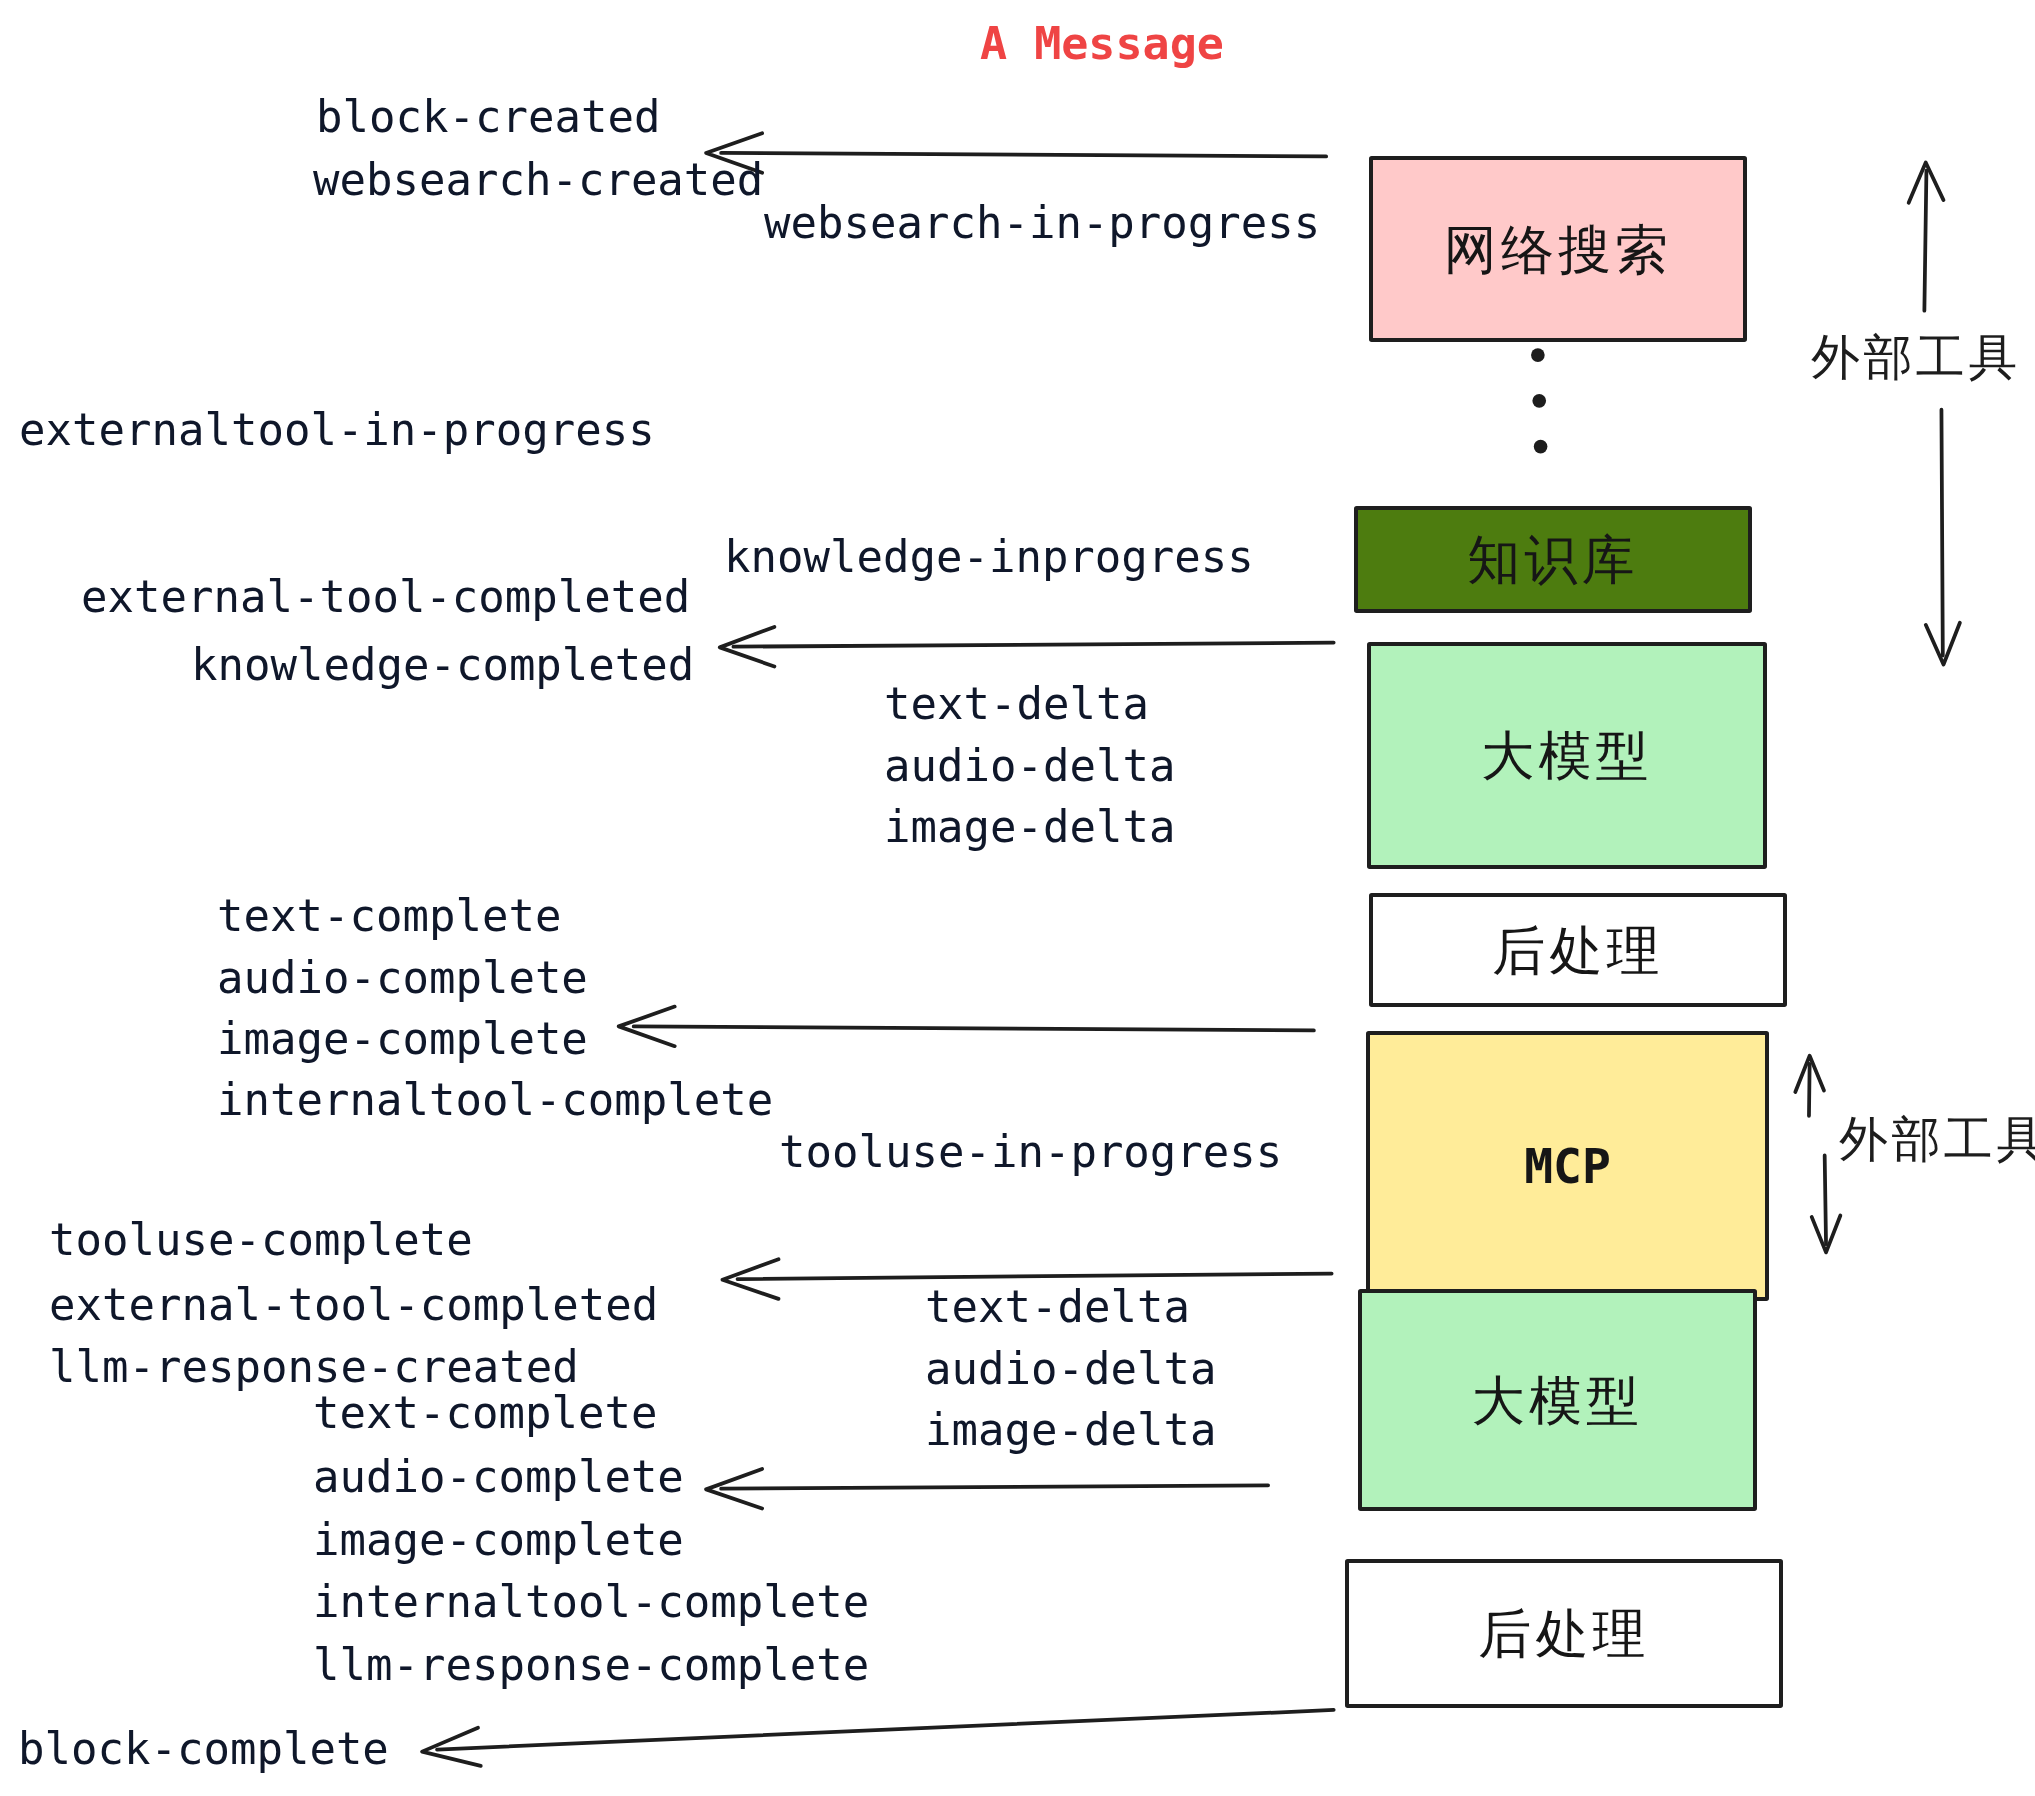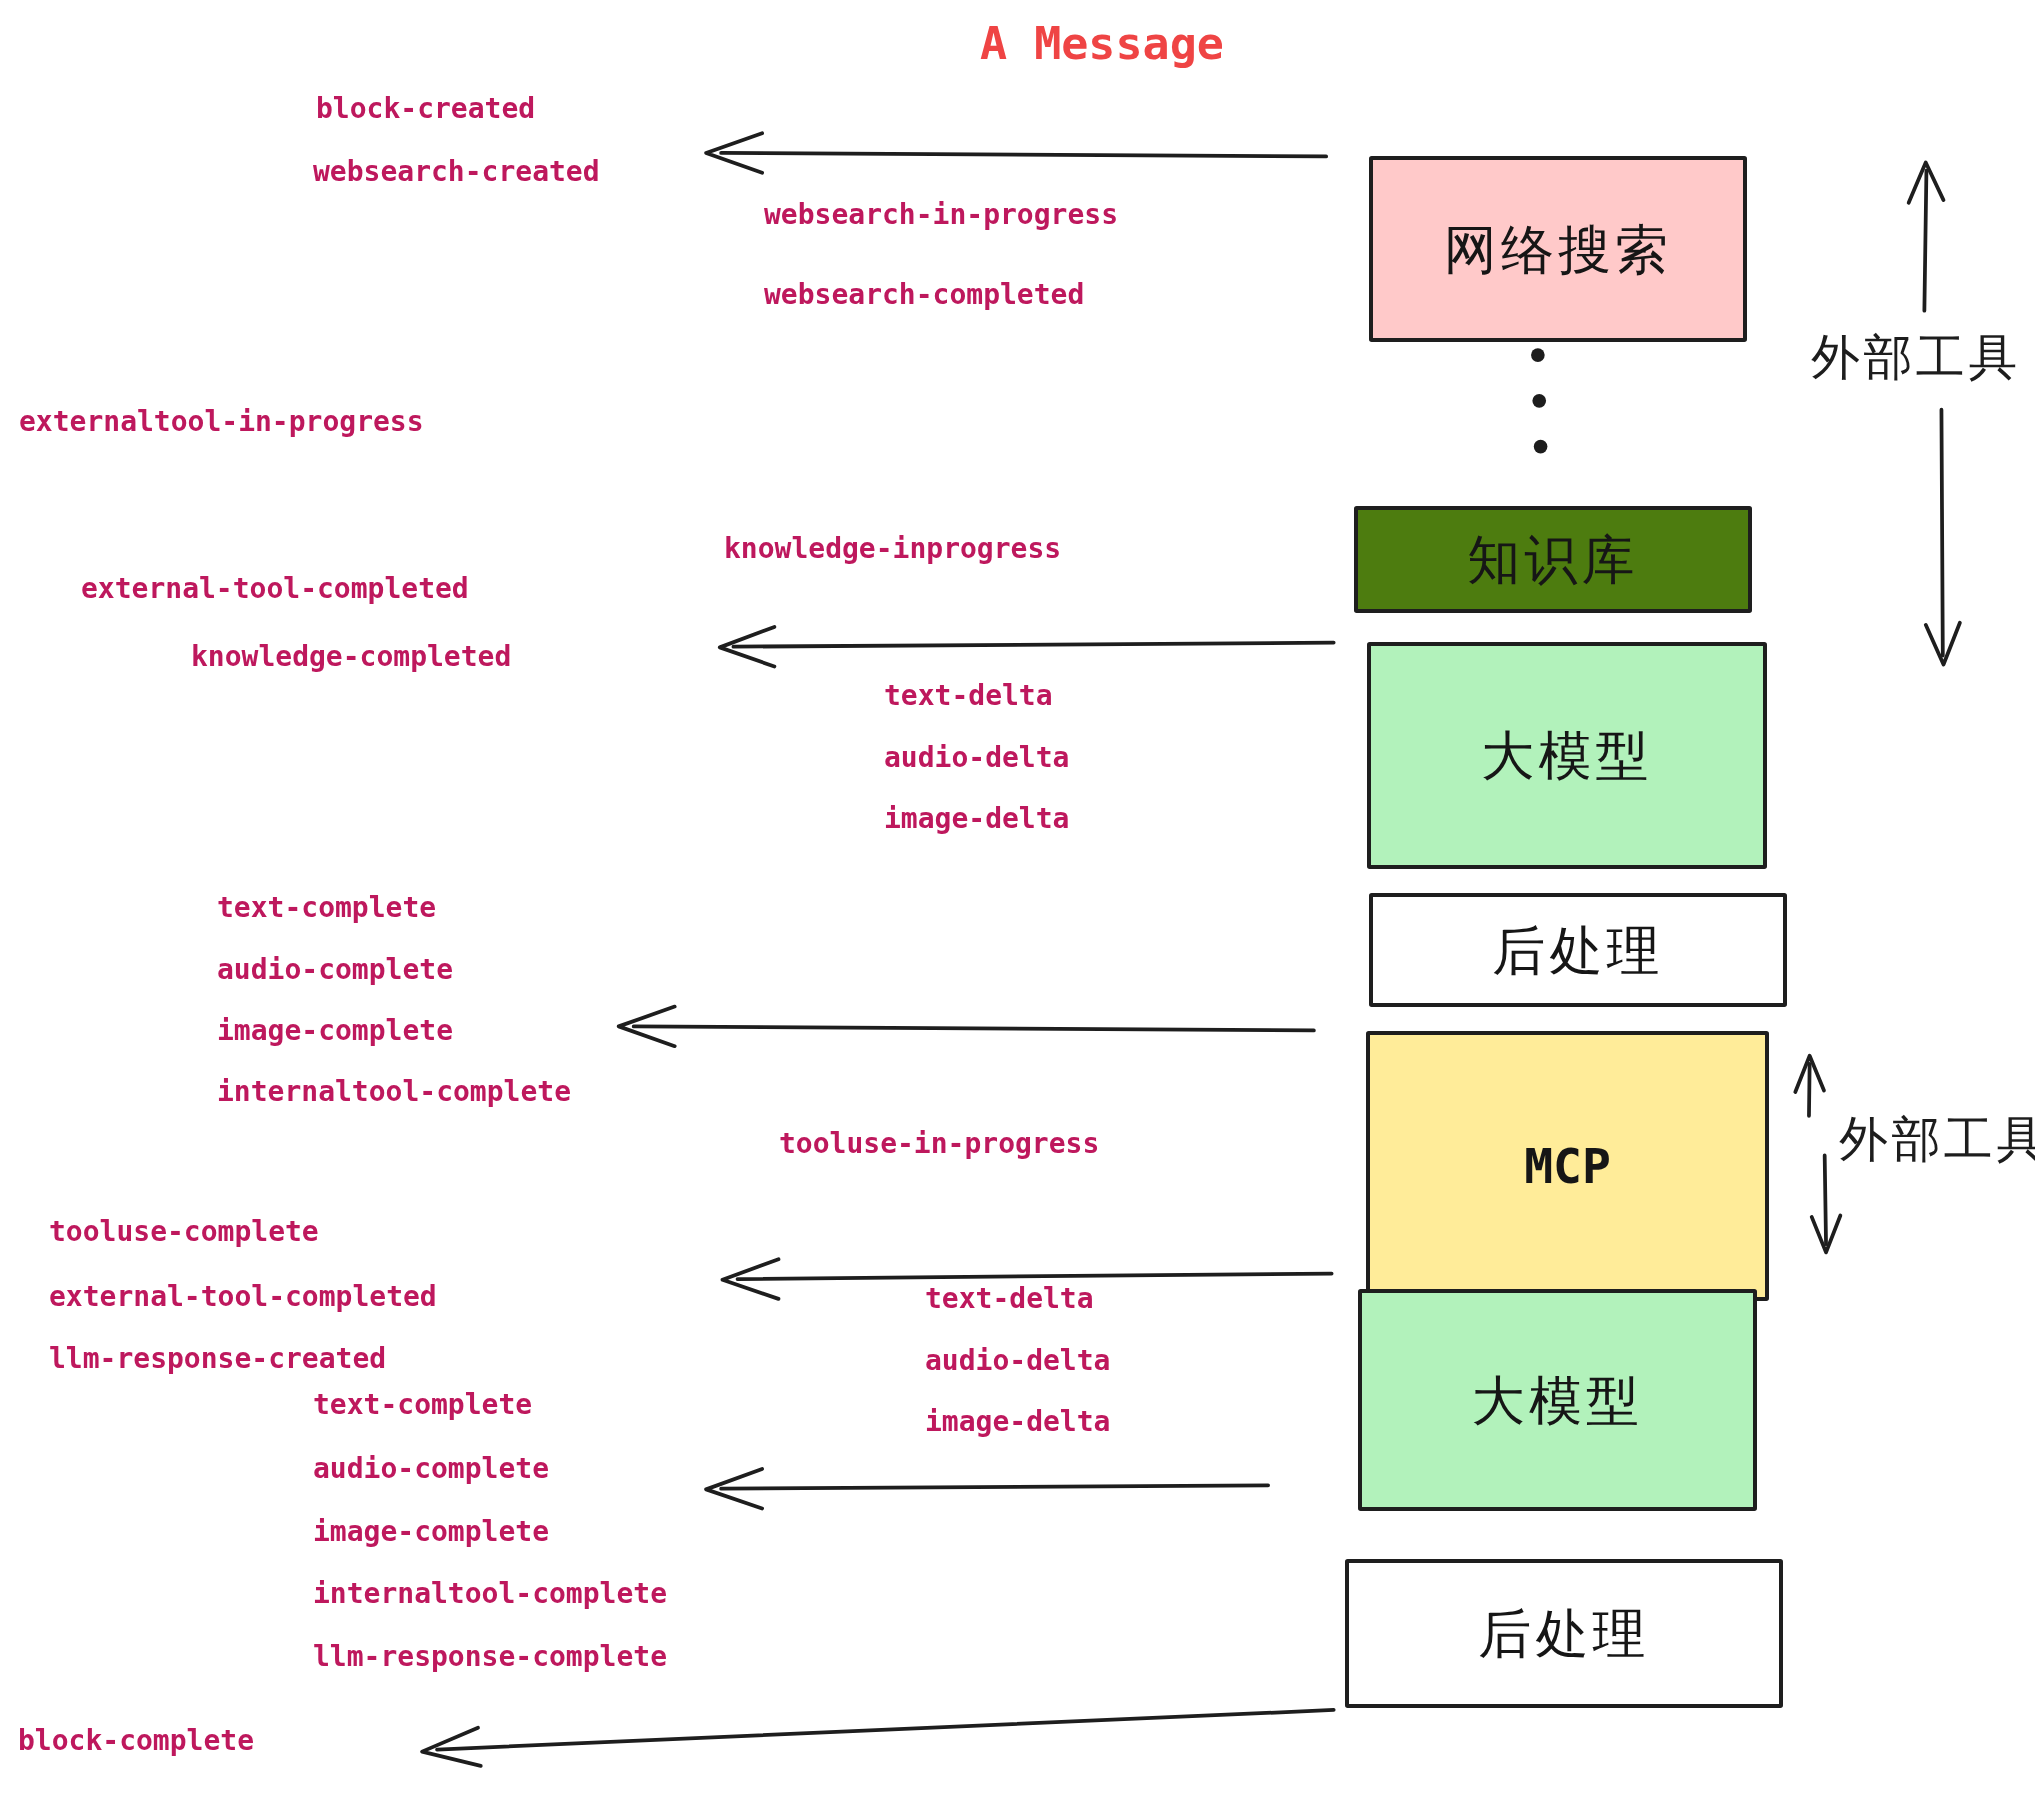--- a/index.html
+++ b/index.html
@@ -12,22 +12,22 @@
   }
   .layer{position:absolute;left:0;top:0;width:2035px;height:1796px;pointer-events:none;}
   .title{
     position:absolute;
     font-family:"DejaVu Sans Mono", monospace;
     font-size:45px;line-height:1;font-weight:bold;
     color:#ef4444;white-space:nowrap;
   }
   .ev{
     position:absolute;
-    font-size:28px;line-height:1;font-weight:bold;
-    color:#be185d;white-space:nowrap;
+    font-size:44px;line-height:1;font-weight:normal;
+    color:#0f172a;white-space:nowrap;
     letter-spacing:0px;
   }
   .node{
     position:absolute;
     border:4.1px solid #1e1e1e;
     border-radius:2.7px;
     box-sizing:border-box;
     display:flex;align-items:center;justify-content:center;
   }
   .node-label{
@@ -128,21 +128,20 @@
   <div class="node" style="left: 1345px; top: 1559px; width: 438px; height: 149px; background-color: rgb(255, 255, 255);">
     <span class="node-label">后处理</span>
   </div>
 
   <div class="side" style="left:1811px;top:333px;">外部工具</div>
   <div class="side" style="left:1839px;top:1115px;">外部工具</div>
 
   <div class="ev" style="left:316px;top:95px;">block-created</div>
   <div class="ev" style="left:313px;top:158px;">websearch-created</div>
   <div class="ev" style="left:764px;top:201px;">websearch-in-progress</div>
-  <div class="ev" style="left:764px;top:281px;">websearch-completed</div>
   <div class="ev" style="left:19px;top:408px;">externaltool-in-progress</div>
   <div class="ev" style="left:724px;top:535px;">knowledge-inprogress</div>
   <div class="ev" style="left:81px;top:575px;">external-tool-completed</div>
   <div class="ev" style="left:191px;top:632px;margin-top:11px;">knowledge-completed</div>
   <div class="ev" style="left:884px;top:682px;">text-delta</div>
   <div class="ev" style="left:884px;top:744px;">audio-delta</div>
   <div class="ev" style="left:884px;top:805px;">image-delta</div>
   <div class="ev" style="left:217px;top:894px;">text-complete</div>
   <div class="ev" style="left:217px;top:956px;">audio-complete</div>
   <div class="ev" style="left:217px;top:1017px;">image-complete</div>

